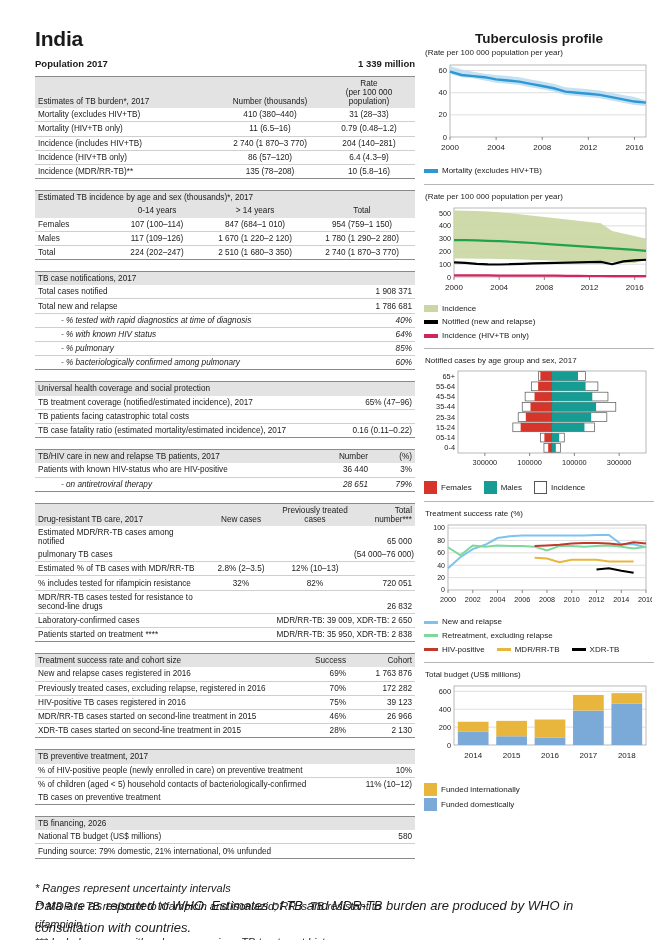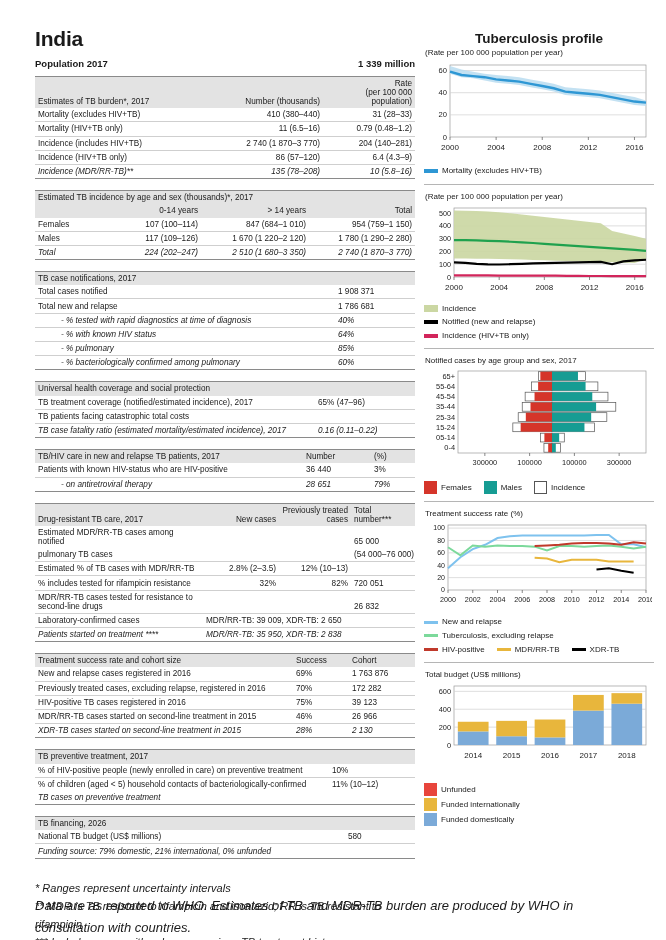--- a/index.html
+++ b/index.html
@@ -18,23 +18,23 @@
   .country{font-size:21px;font-weight:bold;letter-spacing:-.2px;margin:0 0 9px 0;line-height:1;}
   .popline{display:flex;justify-content:space-between;align-items:baseline;
            font-size:9.5px;font-weight:bold;margin-bottom:7px;}
 
   table.t{width:380px;border-collapse:collapse;font-size:8.2px;table-layout:fixed;}
   table.t td{padding:2.1px 3px;vertical-align:bottom;}
   .sect{margin-bottom:11px;}
   .hdr td{background:#e3e3e3;font-weight:normal;}
   .rowline td{border-bottom:.7px solid #cfcfcf;}
   .topline td{border-top:.9px solid #8a8a8a;}
-  .botline td{border-bottom:.9px solid #8a8a8a;font-style:italic;}
-  .r{text-align:left;}
-  .c{text-align:right;}
+  .botline td{border-bottom:.9px solid #8a8a8a;}
+  .r{text-align:right;}
+  .c{text-align:center;}
   .ital{font-style:italic;}
   .indent{padding-left:26px !important;}
   .nowrap{white-space:nowrap;}
 
   .notes{font-size:11px;font-style:italic;line-height:1.65;margin-top:20px;}
 
   
   .right{position:absolute;left:424px;top:28px;width:230px;}
   .profile-title{font-size:13.5px;font-weight:bold;text-align:center;margin:3px 0 2px 0;}
   .chartblock{margin-bottom:7px;}
@@ -609,21 +609,21 @@
         <div id="lg-success">
             <div class="legend-row">
               <div class="lg-item">
                 <span class="swatch-line" style="background: rgb(126, 194, 238); height: 3px;"></span>
                 <span>New and relapse</span>
               </div>
             </div>
             <div class="legend-row">
               <div class="lg-item">
                 <span class="swatch-line" style="background: rgb(124, 217, 155); height: 3px;"></span>
-                <span>Tuberculosis, excluding relapse</span>
+                <span>Retreatment, excluding relapse</span>
               </div>
             </div>
             <div class="legend-row">
               <div class="lg-item">
                 <span class="swatch-line" style="background: rgb(192, 57, 43); height: 3px;"></span>
                 <span>HIV-positive</span>
               </div>
               <div class="lg-item">
                 <span class="swatch-line" style="background: rgb(232, 182, 60); height: 3px;"></span>
                 <span>MDR/RR-TB</span>
@@ -662,24 +662,20 @@
           <rect x="149.03999999999996" y="29.58333333333333" width="30.72" height="34.41666666666667" fill="#7BAAD8"></rect>
           <rect x="149.03999999999996" y="13.939393939393938" width="30.72" height="15.643939393939391" fill="#E8B63C"></rect>
           <text x="164.39999999999998" y="77" text-anchor="middle" font-size="8" font-family="&quot;Liberation Sans&quot;, sans-serif" fill="#222">2017</text>
           <rect x="187.44" y="22.700000000000003" width="30.72" height="41.3" fill="#7BAAD8"></rect>
           <rect x="187.44" y="12.151515151515149" width="30.72" height="10.548484848484854" fill="#E8B63C"></rect>
           <text x="202.79999999999998" y="77" text-anchor="middle" font-size="8" font-family="&quot;Liberation Sans&quot;, sans-serif" fill="#222">2018</text>
         </svg>
       <div class="legend">
         <div id="lg-budget">
             <div class="legend-row">
-              <span class="swatch-box" style="background: rgb(232, 69, 60); border-color: rgb(232, 69, 60);"></span>
-              <span>Unfunded</span>
-            </div>
-            <div class="legend-row">
               <span class="swatch-box" style="background: rgb(232, 182, 60); border-color: rgb(232, 182, 60);"></span>
               <span>Funded internationally</span>
             </div>
             <div class="legend-row">
               <span class="swatch-box" style="background: rgb(123, 170, 216); border-color: rgb(123, 170, 216);"></span>
               <span>Funded domestically</span>
             </div>
           </div>
       </div>
     </div>

